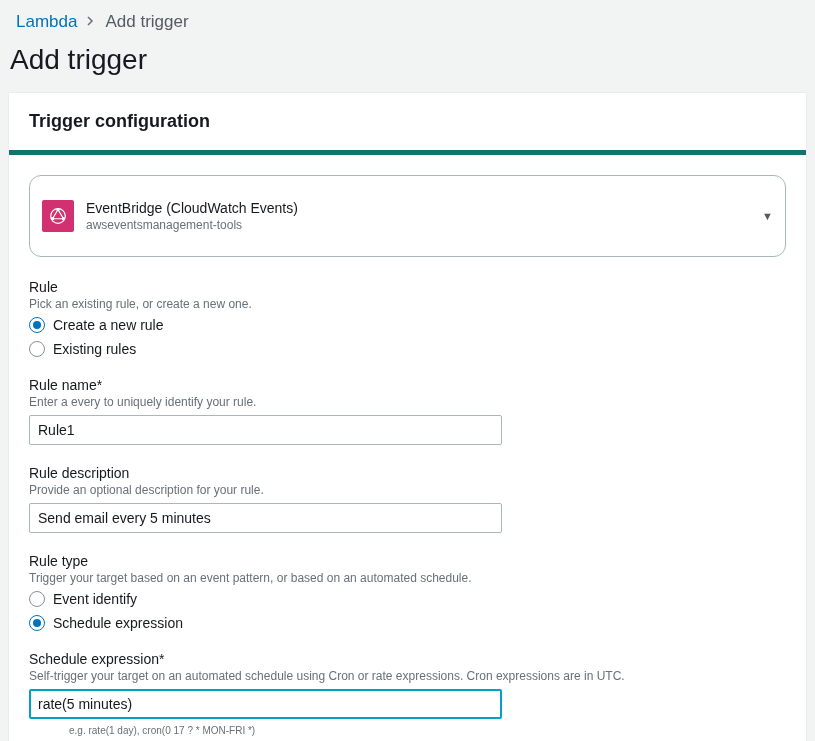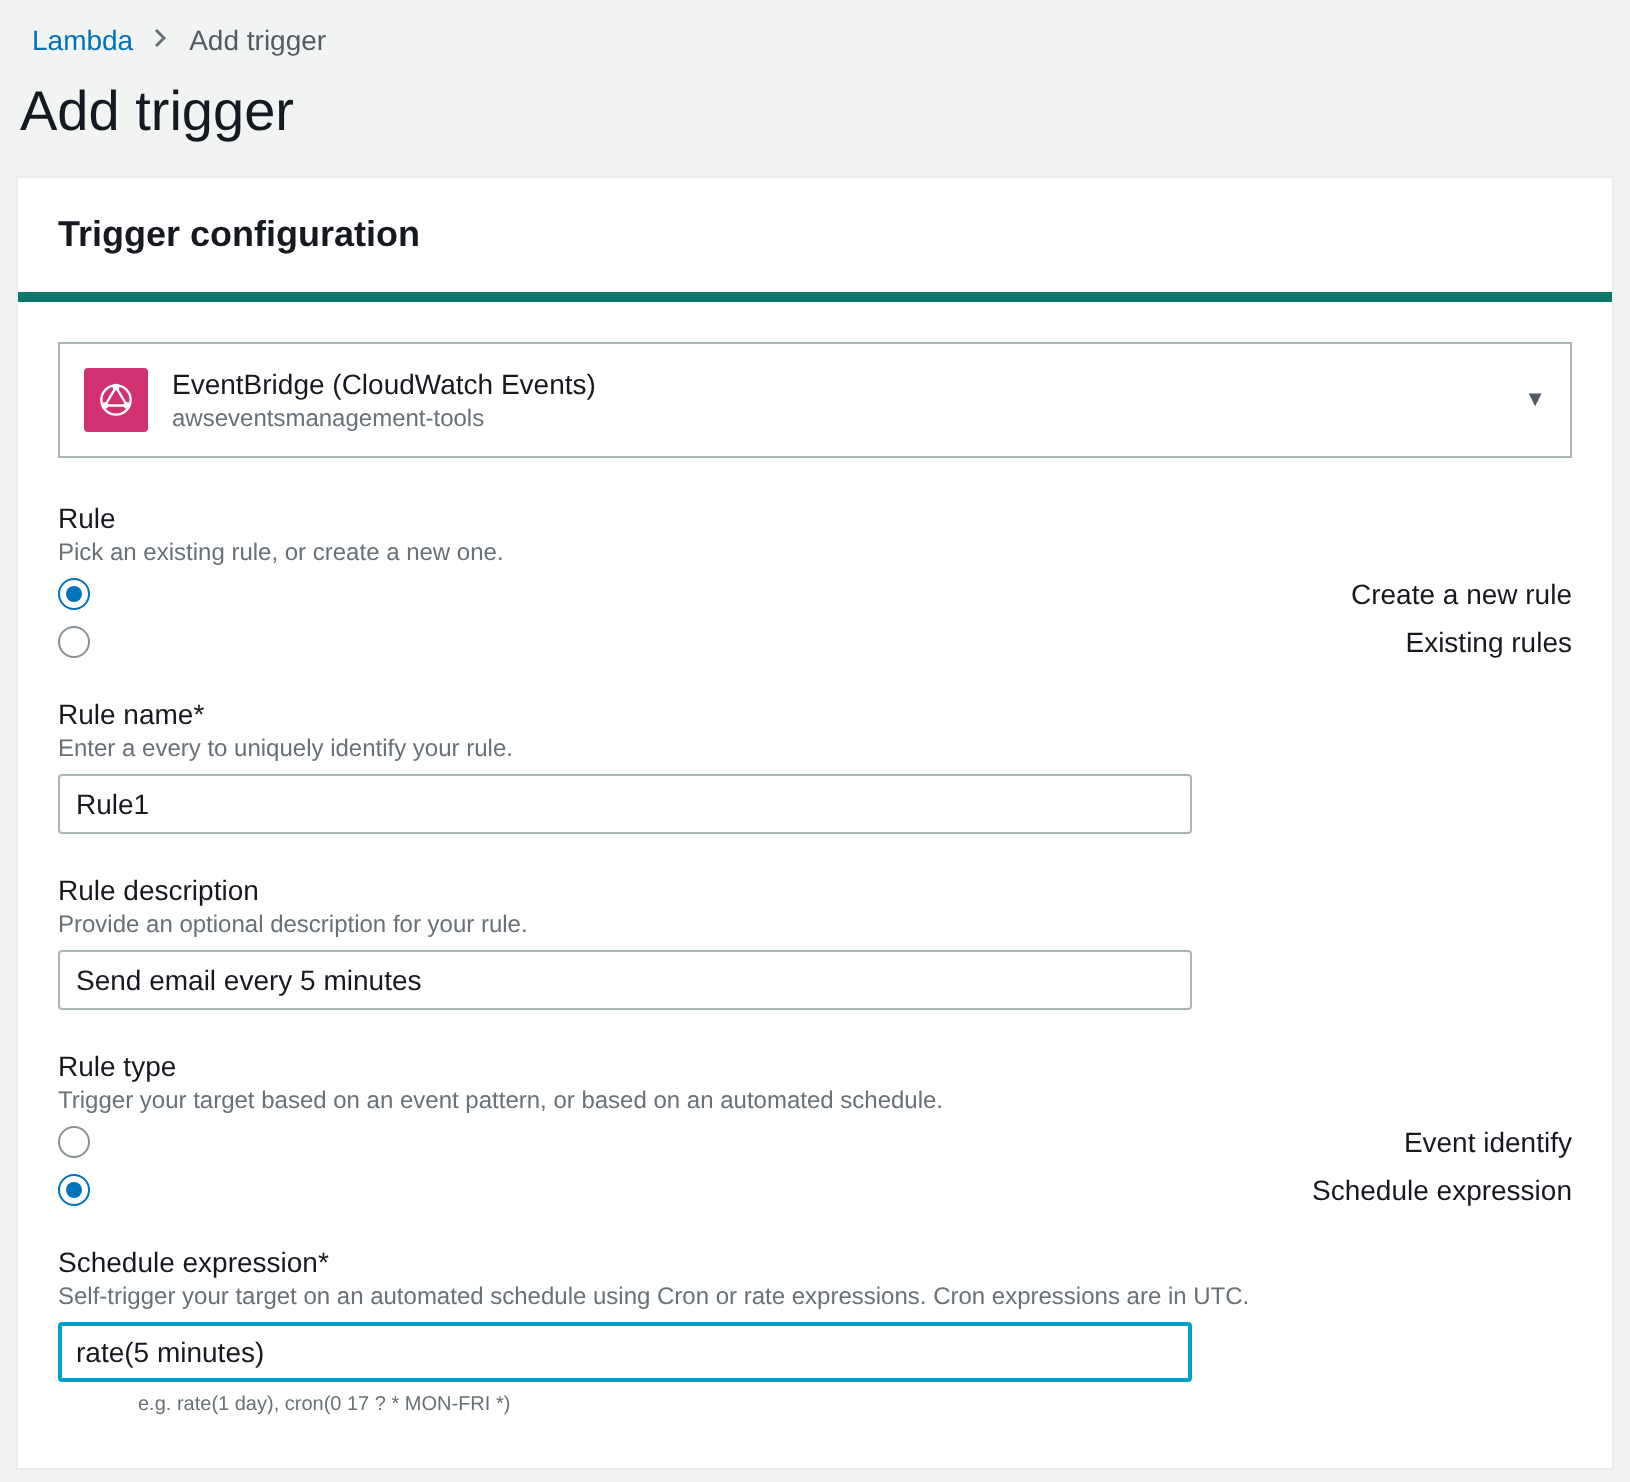--- a/index.html
+++ b/index.html
@@ -7,21 +7,21 @@
     font-family: "Amazon Ember", "Helvetica Neue", Arial, sans-serif;
     background: #f2f3f3;
     color: #16191f;
     font-size: 14px;
     width: 815px;
     height: 741px;
     overflow: hidden;
   }
   .breadcrumb {
     padding: 12px 16px 8px 16px;
-    font-size: 14px;
+    font-size: 17px;
     display: flex;
     align-items: center;
     gap: 10px;
   }
   .breadcrumb a { color: #0073bb; text-decoration: none; }
   .breadcrumb .chev { color: #687078; font-size: 12px; }
   .breadcrumb .cur { color: #545b64; }
   h1.page-title {
     font-size: 28px;
     font-weight: 400;
@@ -38,22 +38,22 @@
     border-bottom: 5px solid #0f766e;
   }
   .panel-header h2 {
     font-size: 18px;
     font-weight: 700;
     color: #16191f;
   }
   .panel-body { padding: 20px; }
   .source-select {
     border: 1px solid #aab7b8;
-    border-radius: 0;
-    padding: 12px 12px;
+    border-radius: 12px;
+    padding: 24px 12px;
     display: flex;
     align-items: center;
     justify-content: space-between;
     cursor: pointer;
     margin-bottom: 22px;
   }
   .source-left { display: flex; align-items: center; gap: 12px; }
   .source-icon {
     width: 32px; height: 32px;
     background: #d13171;
@@ -61,34 +61,34 @@
     display: flex; align-items: center; justify-content: center;
   }
   .source-icon svg { width: 22px; height: 22px; }
   .source-text .title { font-size: 14px; color: #16191f; }
   .source-text .tags { font-size: 12px; color: #687078; display:flex; margin-top:2px;}
   .caret { color: #545b64; font-size: 11px; }
   .field { margin-bottom: 20px; }
   .field-label { font-size: 14px; font-weight: 400; color: #16191f; }
   .field-desc { font-size: 12px; color: #687078; margin-top: 2px; margin-bottom: 6px; }
   .radio-group { display: flex; flex-direction: column; gap: 8px; margin-top: 6px; }
-  .radio-item { display: flex; align-items: center; gap: 8px; cursor: pointer; justify-content: space-between; }
+  .radio-item { display: flex; align-items: center; gap: 8px; cursor: pointer; }
   .radio {
     width: 16px; height: 16px; border-radius: 50%;
     border: 1px solid #879196; background: #fff;
     display: inline-flex; align-items: center; justify-content: center;
     flex-shrink: 0;
   }
   .radio.checked { border-color: #0073bb; }
   .radio.checked::after {
     content: ""; width: 8px; height: 8px; border-radius: 50%;
     background: #0073bb;
   }
   .text-input {
-    width: 567px; max-width: 100%;
+    width: 473px; max-width: 100%;
     border: 1px solid #aab7b8; border-radius: 2px;
     padding: 6px 8px; font-size: 14px; color: #16191f;
     font-family: inherit;
     outline: none;
   }
   .text-input.focused { border: 2px solid #00a1c9; padding: 5px 7px; }
   .hint { font-size: 10px; color: #687078; margin-top: 6px; margin-left: 40px; }
 </style>
 </head>
 <body>

